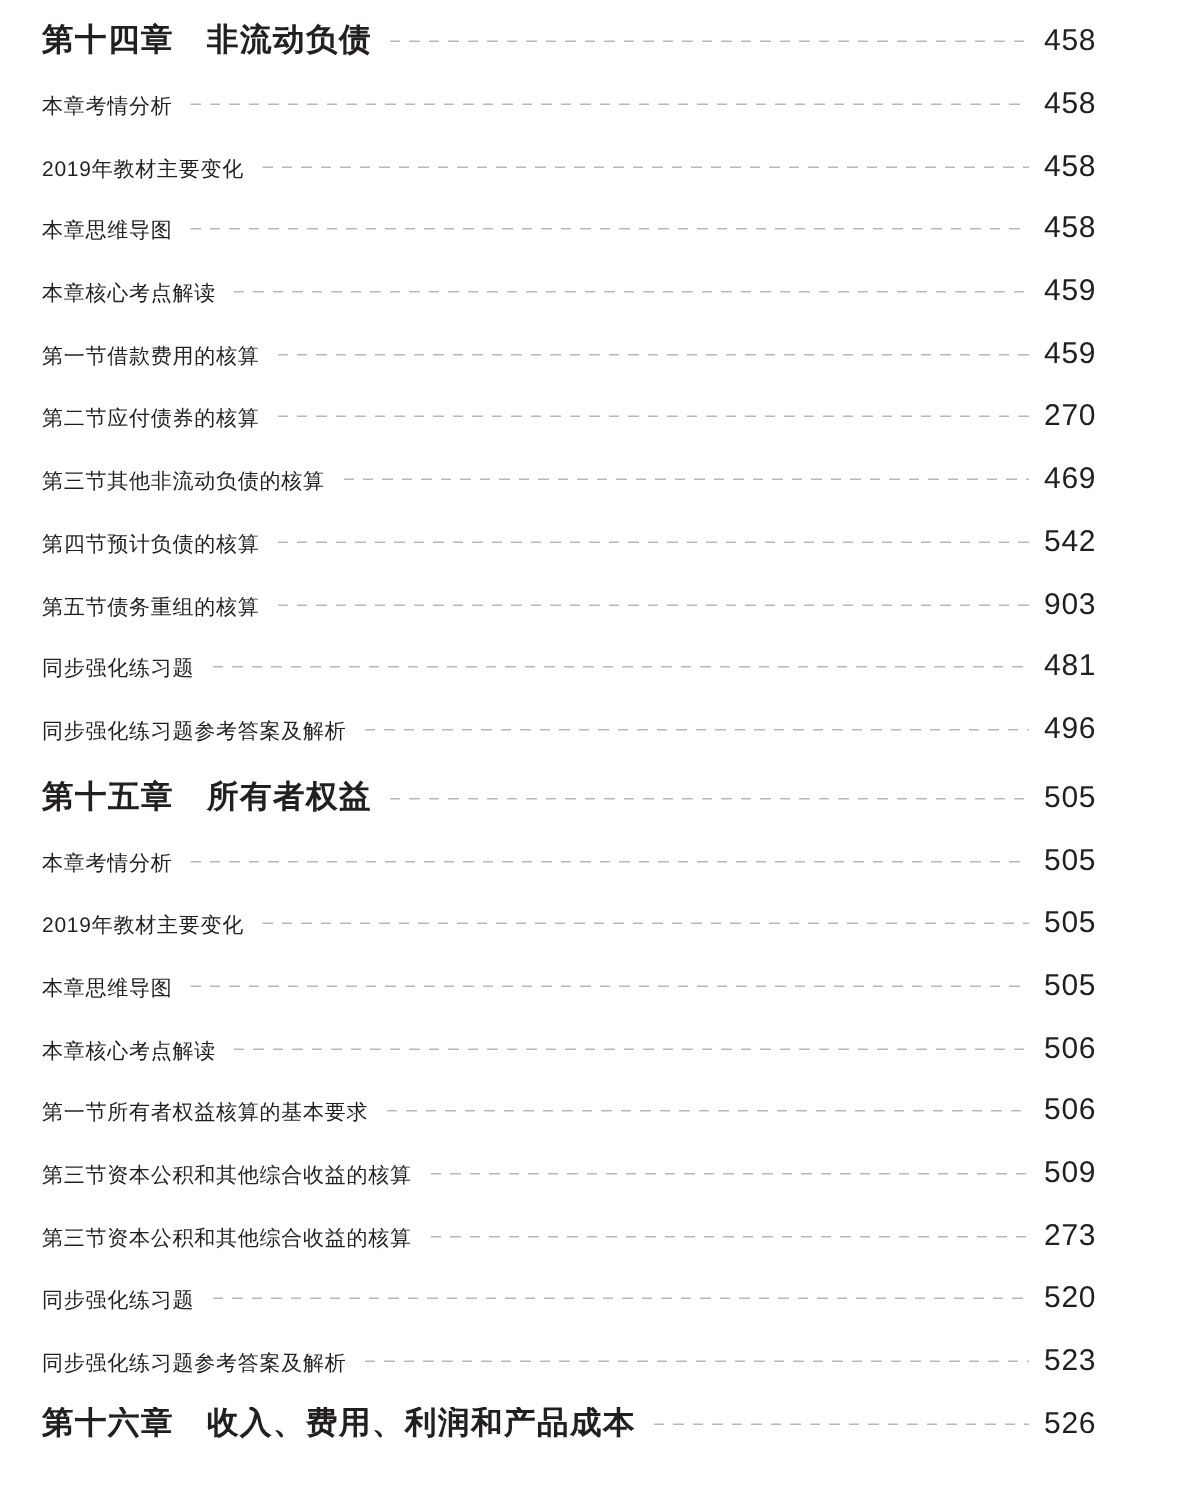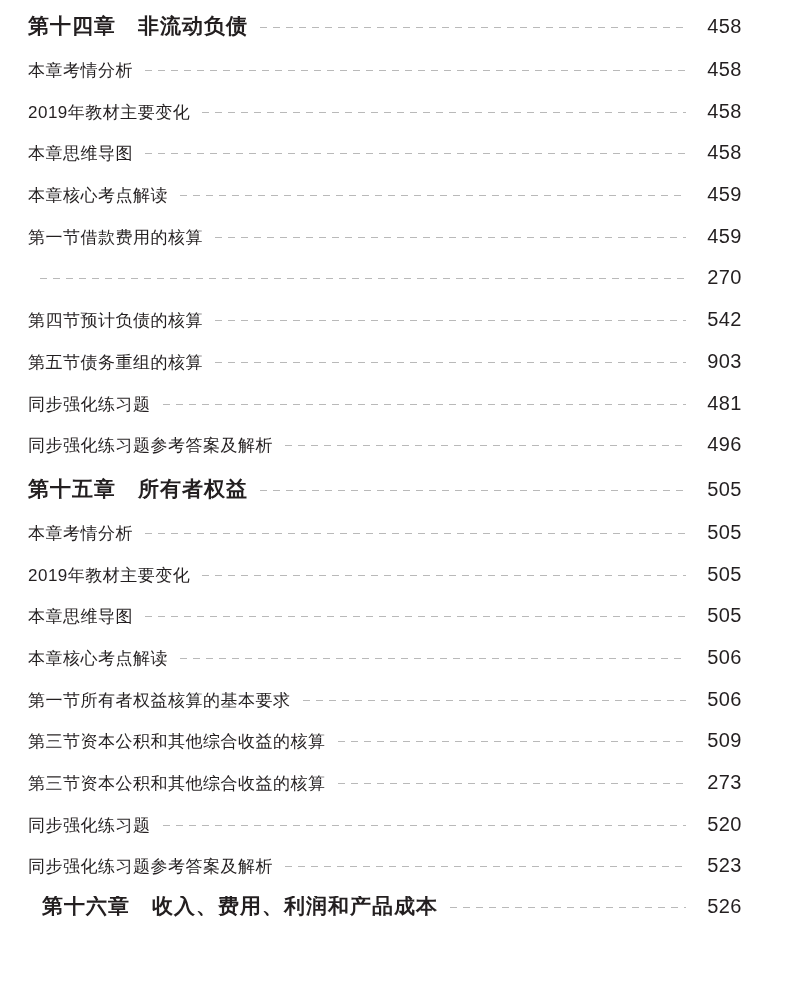--- a/index.html
+++ b/index.html
@@ -25,21 +25,21 @@
   .toc-row {
     display: flex;
     align-items: baseline;
     height: 41.7px;
   }
   .toc-row.chapter {
     height: 46px;
   }
   .row-title {
     white-space: nowrap;
-    font-size: 17px;
+    font-size: 14px;
     letter-spacing: 0.5px;
     color: #231f20;
     flex: 0 0 auto;
   }
   .toc-row.chapter .row-title {
     font-size: 21px;
     font-weight: bold;
     letter-spacing: 1px;
   }
   .leader {
@@ -52,21 +52,21 @@
       to right,
       #b9b9b9 0px,
       #b9b9b9 7px,
       rgba(255,255,255,0) 7px,
       rgba(255,255,255,0) 13px
     );
   }
   .row-page {
     flex: 0 0 auto;
     width: 46px;
-    text-align: right;
+    text-align: left;
     font-size: 20px;
     color: #231f20;
     letter-spacing: 0.5px;
   }
   .toc-row.chapter .row-page {
     font-size: 20px;
   }
   
   .clip-top {
     height: 12px;
@@ -74,21 +74,20 @@
     position: relative;
   }
   .clip-top .toc-row {
     position: relative;
     top: -30px;
   }
   .clip-bottom {
     height: 22px;
     overflow: hidden;
     position: relative;
-    margin-left: 14px;
   }
   .clip-bottom .toc-row {
     position: relative;
     top: -4px;
   }
 </style>
 </head>
 <body>
 
 <div class="toc">
@@ -126,22 +125,28 @@
         <span class="row-title">本章核心考点解读</span>
         <span class="leader"></span>
         <span class="row-page">459</span>
       </div>
       <div class="toc-row">
         <span class="row-title">第一节借款费用的核算</span>
         <span class="leader"></span>
         <span class="row-page">459</span>
       </div>
       <div class="toc-row">
+        <span class="row-title">第二节应付债券的核算</span>
         <span class="leader"></span>
         <span class="row-page">270</span>
+      </div>
+      <div class="toc-row">
+        <span class="row-title">第三节其他非流动负债的核算</span>
+        <span class="leader"></span>
+        <span class="row-page">469</span>
       </div>
       <div class="toc-row">
         <span class="row-title">第四节预计负债的核算</span>
         <span class="leader"></span>
         <span class="row-page">542</span>
       </div>
       <div class="toc-row">
         <span class="row-title">第五节债务重组的核算</span>
         <span class="leader"></span>
         <span class="row-page">903</span>

